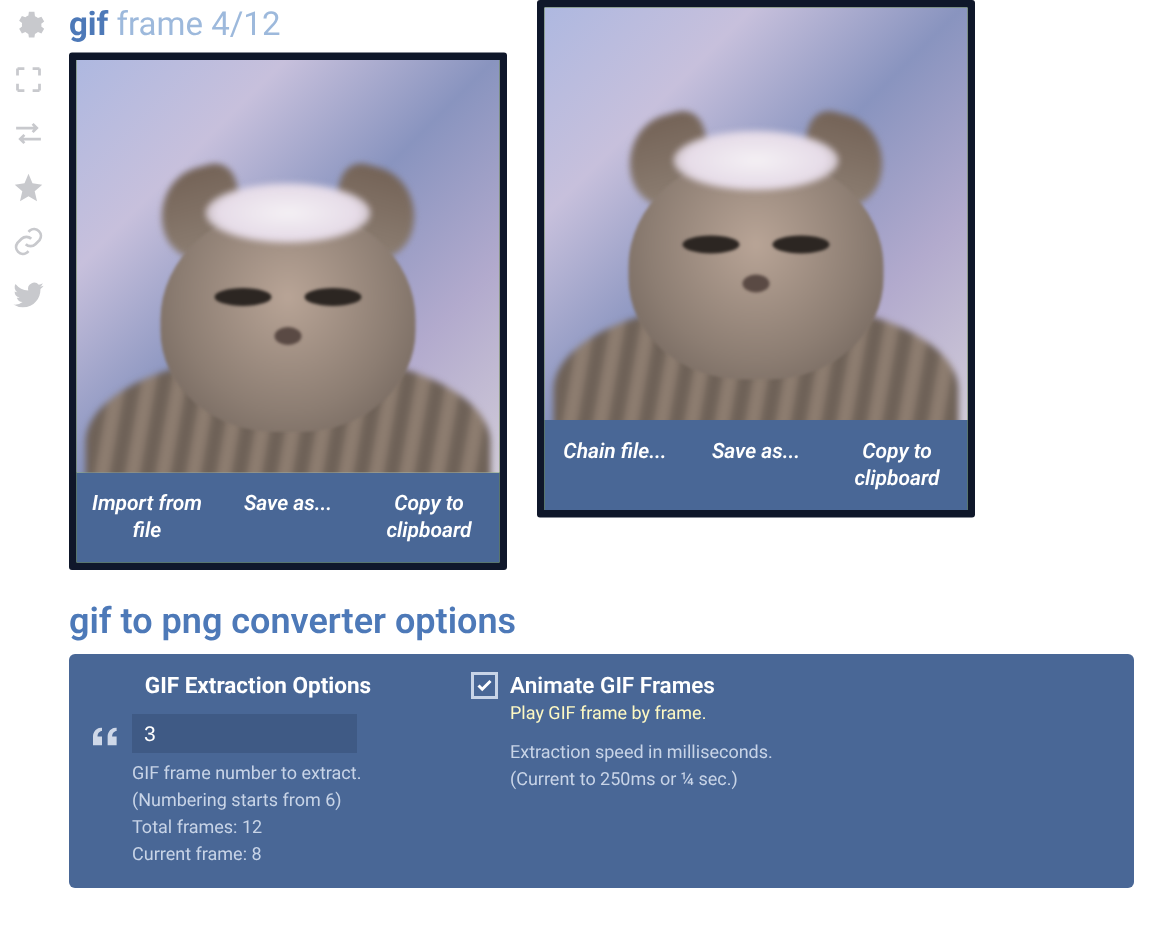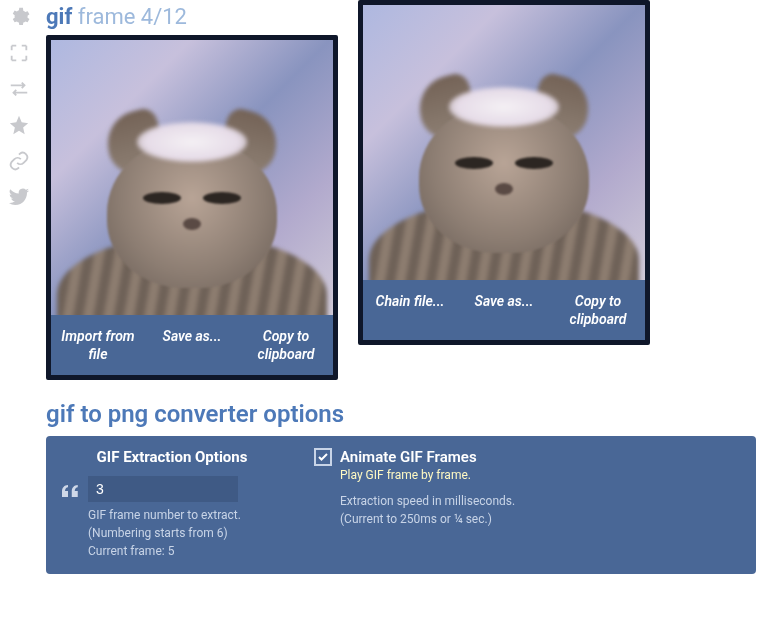--- a/index.html
+++ b/index.html
@@ -285,21 +285,22 @@
         <div class="input-row">
           <span class="quote-icon">
             <svg viewBox="0 0 24 16" fill="currentColor">
                 <path d="M0 16V8c0-4 3-8 8-8v3c-2 0-4 2-4 5h4v8H0zm13 0V8c0-4 3-8 8-8v3c-2 0-4 2-4 5h4v8h-8z"></path>
               </svg>
           </span>
           <input class="text-input" value="3" style="">
         </div>
         <div class="hint">GIF frame number to extract.</div>
         <div class="hint">(Numbering starts from 6)</div>
-        <div class="hint">Current frame: 5</div>
+        <div class="hint">Total frames: 12</div>
+        <div class="hint">Current frame: 8</div>
       </div>
 
       <div class="opt-col">
         <div class="check-row">
           <div class="checkbox">
             <svg viewBox="0 0 24 24" fill="none" stroke="currentColor" stroke-width="4">
                 <path d="M4 12l5 5L20 6"></path>
               </svg>
           </div>
           <div class="check-label">Animate GIF Frames</div>

